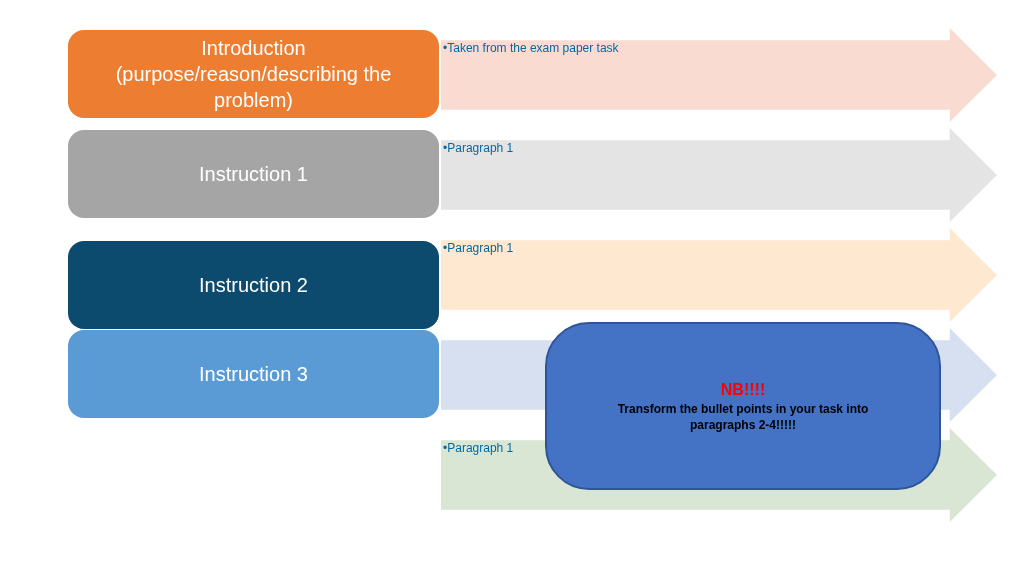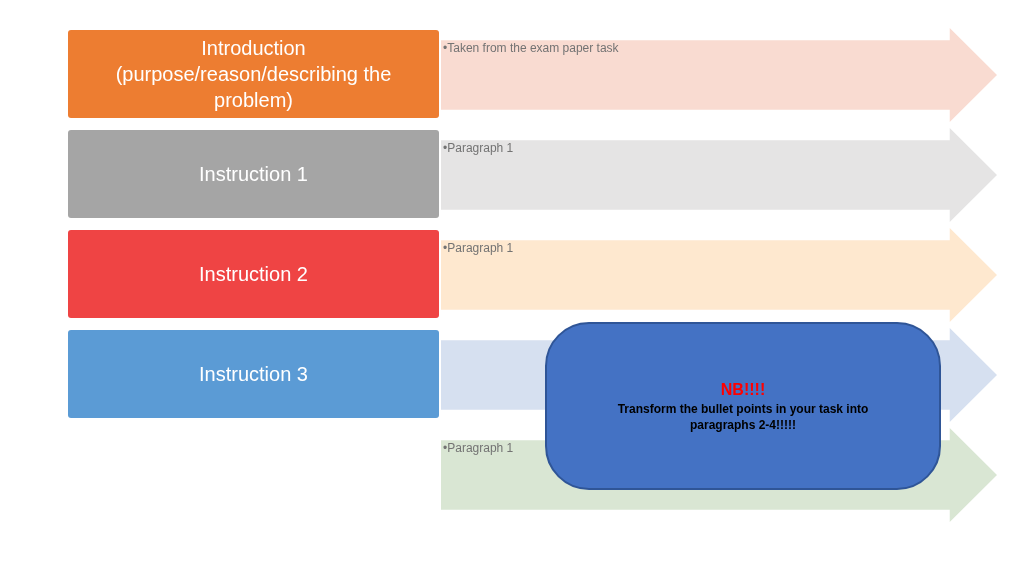--- a/index.html
+++ b/index.html
@@ -10,21 +10,21 @@
     height: 574px;
     background: #ffffff;
     overflow: hidden;
   }
   
   .stage-box {
     position: absolute;
     left: 68px;
     width: 371px;
     height: 88px;
-    border-radius: 3px;
+    border-radius: 16px;
     display: flex;
     align-items: center;
     justify-content: center;
     text-align: center;
     color: #ffffff;
     font-size: 20px;
     line-height: 1.3;
     white-space: pre-line;
     padding: 0 11px;
     box-sizing: border-box;
@@ -45,21 +45,21 @@
   .stage-arrow.r1 { top: 28px; }
   .stage-arrow.r2 { top: 128px; }
   .stage-arrow.r3 { top: 228px; }
   .stage-arrow.r4 { top: 328px; }
   .stage-arrow.r5 { top: 428px; }
   .arrow-label {
     position: absolute;
     left: 2px;
     top: 13px;
     font-size: 12px;
-    color: #737373;
+    color: #0369a1;
     white-space: nowrap;
   }
   
   .callout {
     position: absolute;
     left: 545px;
     top: 322px;
     width: 396px;
     height: 168px;
     border-radius: 44px;
@@ -94,21 +94,21 @@
 (purpose/reason/describing the problem)</div>
   <div class="stage-arrow r1" style="background-color: rgb(249, 219, 209);">
     <span class="arrow-label">•Taken from the exam paper task</span>
   </div>
 
   <div class="stage-box r2" style="background-color: rgb(165, 165, 165);">Instruction 1</div>
   <div class="stage-arrow r2" style="background-color: rgb(229, 228, 228);">
     <span class="arrow-label">•Paragraph 1</span>
   </div>
 
-  <div class="stage-box r3" style="background-color: #ef4444;">Instruction 2</div>
+  <div class="stage-box r3" style="background-color: #0c4a6e; margin-top: 11px;">Instruction 2</div>
   <div class="stage-arrow r3" style="background-color: rgb(254, 232, 207);">
     <span class="arrow-label">•Paragraph 1</span>
   </div>
 
   <div class="stage-box r4" style="background-color: rgb(91, 155, 213);">Instruction 3</div>
   <div class="stage-arrow r4" style="background-color: rgb(214, 224, 240);">
     <span class="arrow-label"></span>
   </div>
 
   <div class="stage-arrow r5" style="background-color: rgb(217, 230, 211);">

